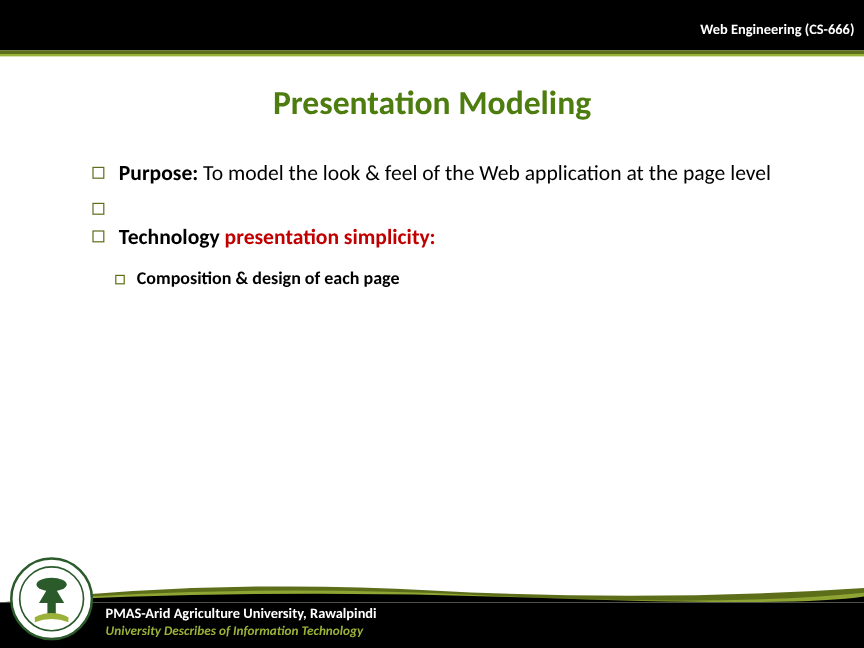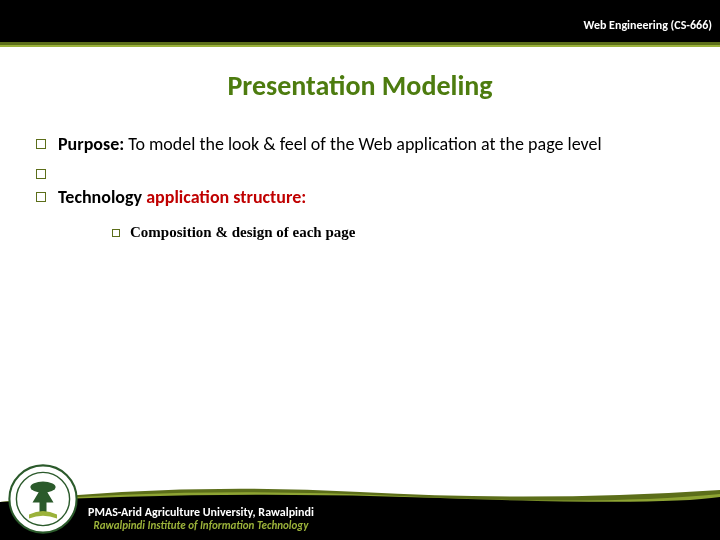--- a/index.html
+++ b/index.html
@@ -4,35 +4,35 @@
 <style>
   * { margin: 0; padding: 0; box-sizing: border-box; }
   html, body { width: 720px; height: 540px; font-family: Calibri, Arial, sans-serif; background: #fff; overflow: hidden; }
   .slide { position: relative; width: 720px; height: 540px; background: #fff; }
   .top-bar { position: absolute; top: 0; left: 0; right: 0; height: 42px; background: #000; }
   .top-accent { position: absolute; top: 42px; left: 0; right: 0; height: 3px; background: #5c6e1a; }
   .top-accent2 { position: absolute; top: 45px; left: 0; right: 0; height: 2px; background: #9bb23a; }
   .course-label { position: absolute; top: 18px; right: 8px; color: #fff; font-size: 12px; font-weight: bold; }
   .title { position: absolute; top: 68px; left: 0; right: 0; text-align: center; font-size: 28px; font-weight: bold; color: #4d7c0f; }
   .content { position: absolute; top: 132px; left: 36px; right: 28px; }
-  .bullet-row { display: flex; align-items: flex-start; margin-bottom: 6px; }
+  .bullet-row { display: flex; align-items: flex-start; margin-bottom: 6px; margin-left: 41px; }
   .bullet-icon { width: 10px; height: 10px; border: 1.5px solid #5c6e1a; margin-top: 7px; margin-right: 12px; flex-shrink: 0; }
   .bullet-text { font-size: 18px; line-height: 1.35; color: #000; font-weight: bold; }
   .bullet-text .normal { font-weight: normal; }
   .bullet-text .hl { color: #c00000; font-weight: bold; }
-  .sub-list { margin-left: 76px; margin-top: 14px; font-family: Liberation Serif, serif; }
+  .sub-list { margin-left: 60px; margin-top: 14px; }
   .sub-row { display: flex; align-items: flex-start; margin-bottom: 6px; }
   .sub-icon { width: 8px; height: 8px; border: 1.5px solid #5c6e1a; margin-top: 5px; margin-right: 10px; flex-shrink: 0; }
   .sub-text { font-size: 15px; font-weight: bold; color: #000; }
   .footer { position: absolute; bottom: 0; left: 0; right: 0; height: 70px; }
   .footer-black { position: absolute; bottom: 0; left: 0; right: 0; height: 38px; background: #000; }
   .footer-curve { position: absolute; bottom: 38px; left: 0; right: 0; height: 20px; overflow: hidden; }
   .footer-curve svg { display: block; }
   .logo { position: absolute; bottom: 6px; left: 8px; width: 70px; height: 70px; }
-  .footer-text { position: absolute; bottom: 8px; left: 88px; color: #fff; text-align: center; }
+  .footer-text { position: absolute; bottom: 8px; left: 88px; color: #fff; }
   .footer-line1 { font-size: 12px; font-weight: bold; }
   .footer-line2 { font-size: 11px; font-style: italic; font-weight: bold; color: #9bb23a; }
 </style>
 </head>
 <body>
 
 <div class="slide">
 
   <div class="top-bar"></div>
   <div class="top-accent"></div>
@@ -50,21 +50,21 @@
       </span>
     </div>
 
     <div class="bullet-row">
       <span class="bullet-icon"></span>
     </div>
 
     <div class="bullet-row">
       <span class="bullet-icon"></span>
       <span class="bullet-text">
-        <span>Technology </span><span class="hl">application structure:</span><span></span>
+        <span>Technology </span><span class="hl">presentation simplicity:</span><span></span>
       </span>
     </div>
 
     <div class="sub-list">
       <div class="sub-row">
         <span class="sub-icon"></span>
         <span class="sub-text">Composition &amp; design of each page</span>
       </div>
     </div>
 
@@ -85,17 +85,17 @@
         <circle cx="50" cy="50" r="48" fill="#fff" stroke="#2b5a2b" stroke-width="3"></circle>
         <circle cx="50" cy="50" r="38" fill="none" stroke="#2b5a2b" stroke-width="2"></circle>
         <path d="M50,30 L35,55 L45,55 L45,70 L55,70 L55,55 L65,55 Z" fill="#2b5a2b"></path>
         <ellipse cx="50" cy="33" rx="18" ry="8" fill="#2b5a2b"></ellipse>
         <path d="M30,72 Q50,62 70,72 L70,78 Q50,70 30,78 Z" fill="#9bb23a"></path>
       </svg>
     </div>
 
     <div class="footer-text">
       <div class="footer-line1">PMAS-Arid Agriculture University, Rawalpindi</div>
-      <div class="footer-line2">Rawalpindi Institute of Information Technology</div>
+      <div class="footer-line2">University Describes of Information Technology</div>
     </div>
   </div>
 
 </div>
 
 </body></html>

